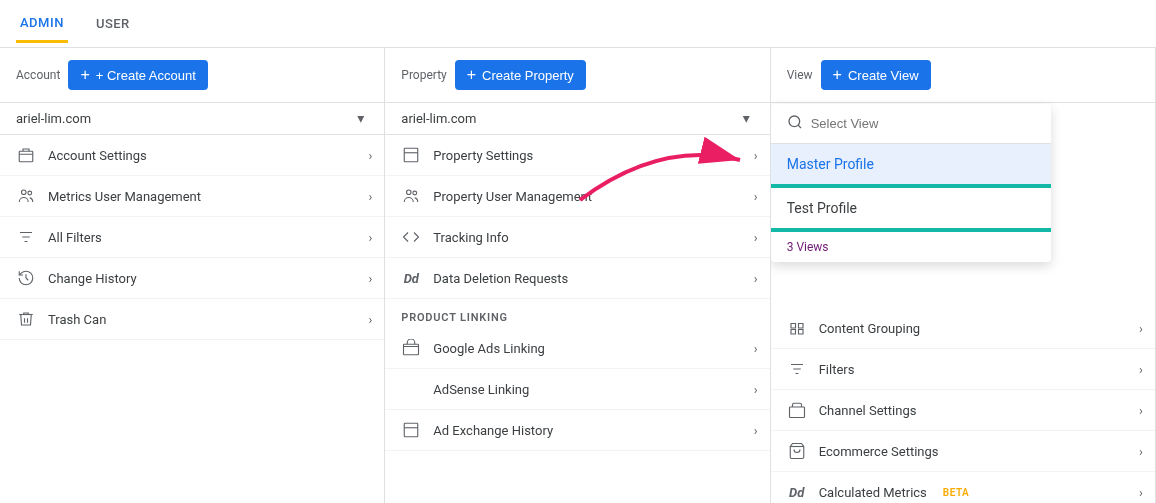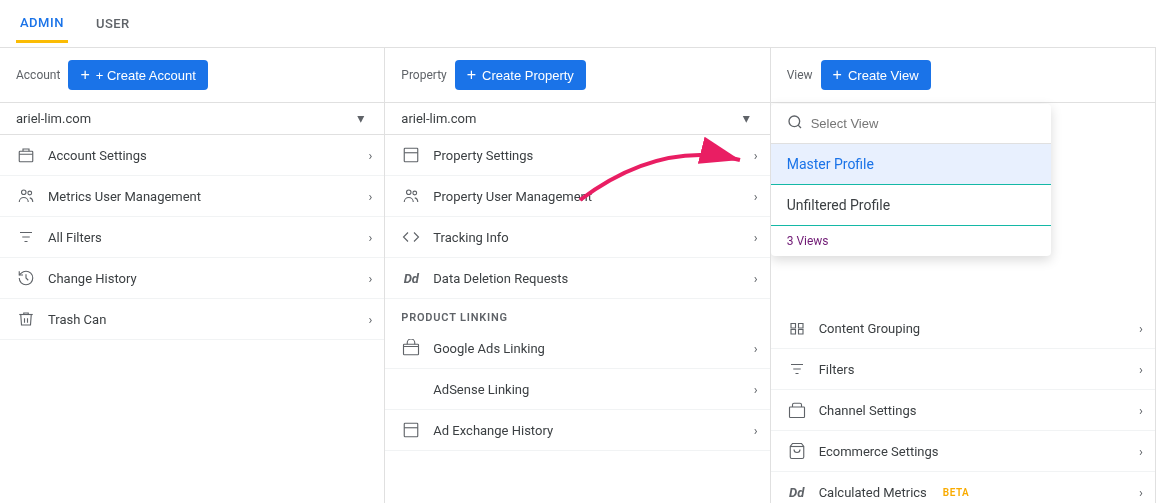--- a/index.html
+++ b/index.html
@@ -175,21 +175,21 @@
       color: #3c4043;
       width: 100%;
       background: transparent;
     }
 
     .dropdown-item {
       padding: 12px 16px;
       font-size: 14px;
       cursor: pointer;
       color: #3c4043;
-      border-bottom: 1px solid #14b8a6;
+      border-bottom: 4px solid #14b8a6;
     }
 
     .dropdown-item.active {
       color: #1a73e8;
       background: #e8f0fe;
     }
 
     .dropdown-footer {
       padding: 8px 16px;
       font-size: 12px;
@@ -407,21 +407,21 @@
       <div class="dropdown-search">
         <span>
           <svg width="16" height="16" viewBox="0 0 24 24" fill="none" stroke="#5f6368" stroke-width="2">
             <circle cx="11" cy="11" r="8"></circle>
               <line x1="21" y1="21" x2="16.65" y2="16.65"></line>
           </svg>
         </span>
         <input type="text" style="border: none; outline: none; font-size: 13px; color: rgb(60, 64, 67); width: 100%;" placeholder="Select View">
       </div>
       <div class="dropdown-item active">Master Profile</div>
-      <div class="dropdown-item">Unfiltered Profile</div>
+      <div class="dropdown-item">Test Profile</div>
       <div class="dropdown-footer">3 Views</div>
     </div>
 
     <div class="menu-list" style="margin-top: 205px;">
       <div class="menu-item">
         <span class="menu-icon">
           <svg class="icon-svg" viewBox="0 0 24 24" fill="none" stroke="#5f6368" stroke-width="1.5">
             <path d="M4 6h6v6H4zM14 6h6v6h-6zM4 14h6v6H4zM14 14h6v6h-6z"></path>
           </svg>
         </span>

